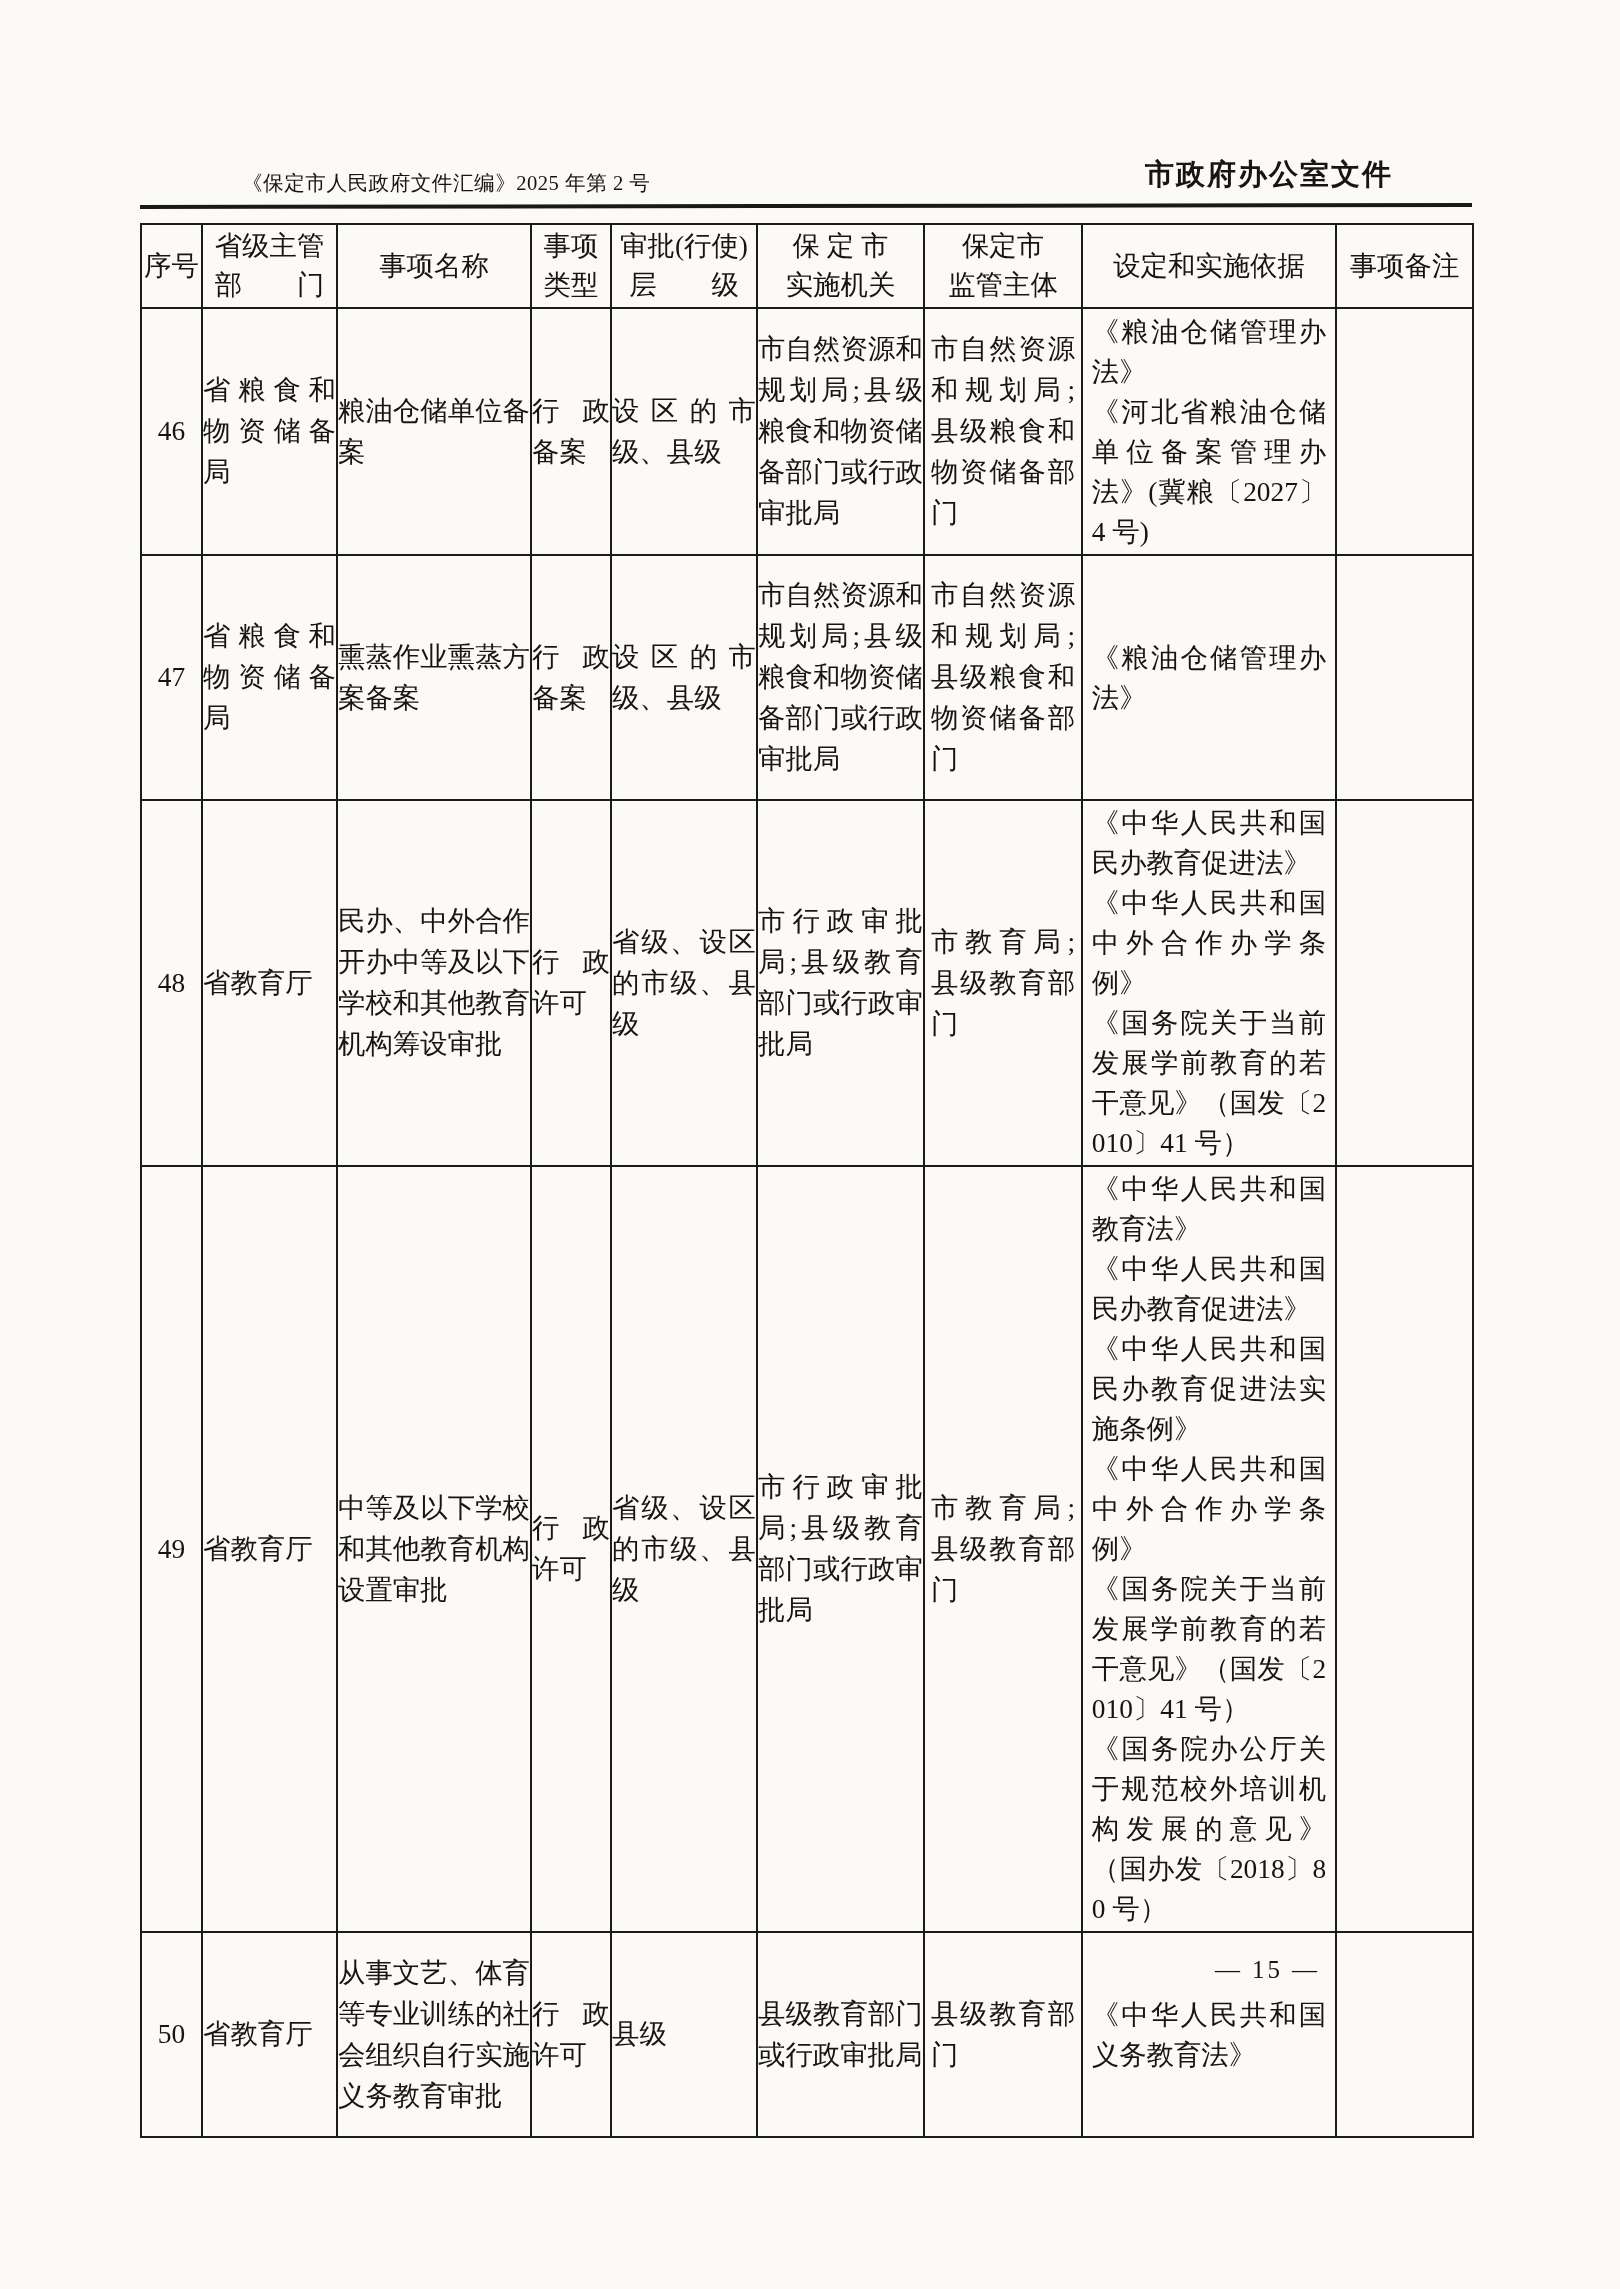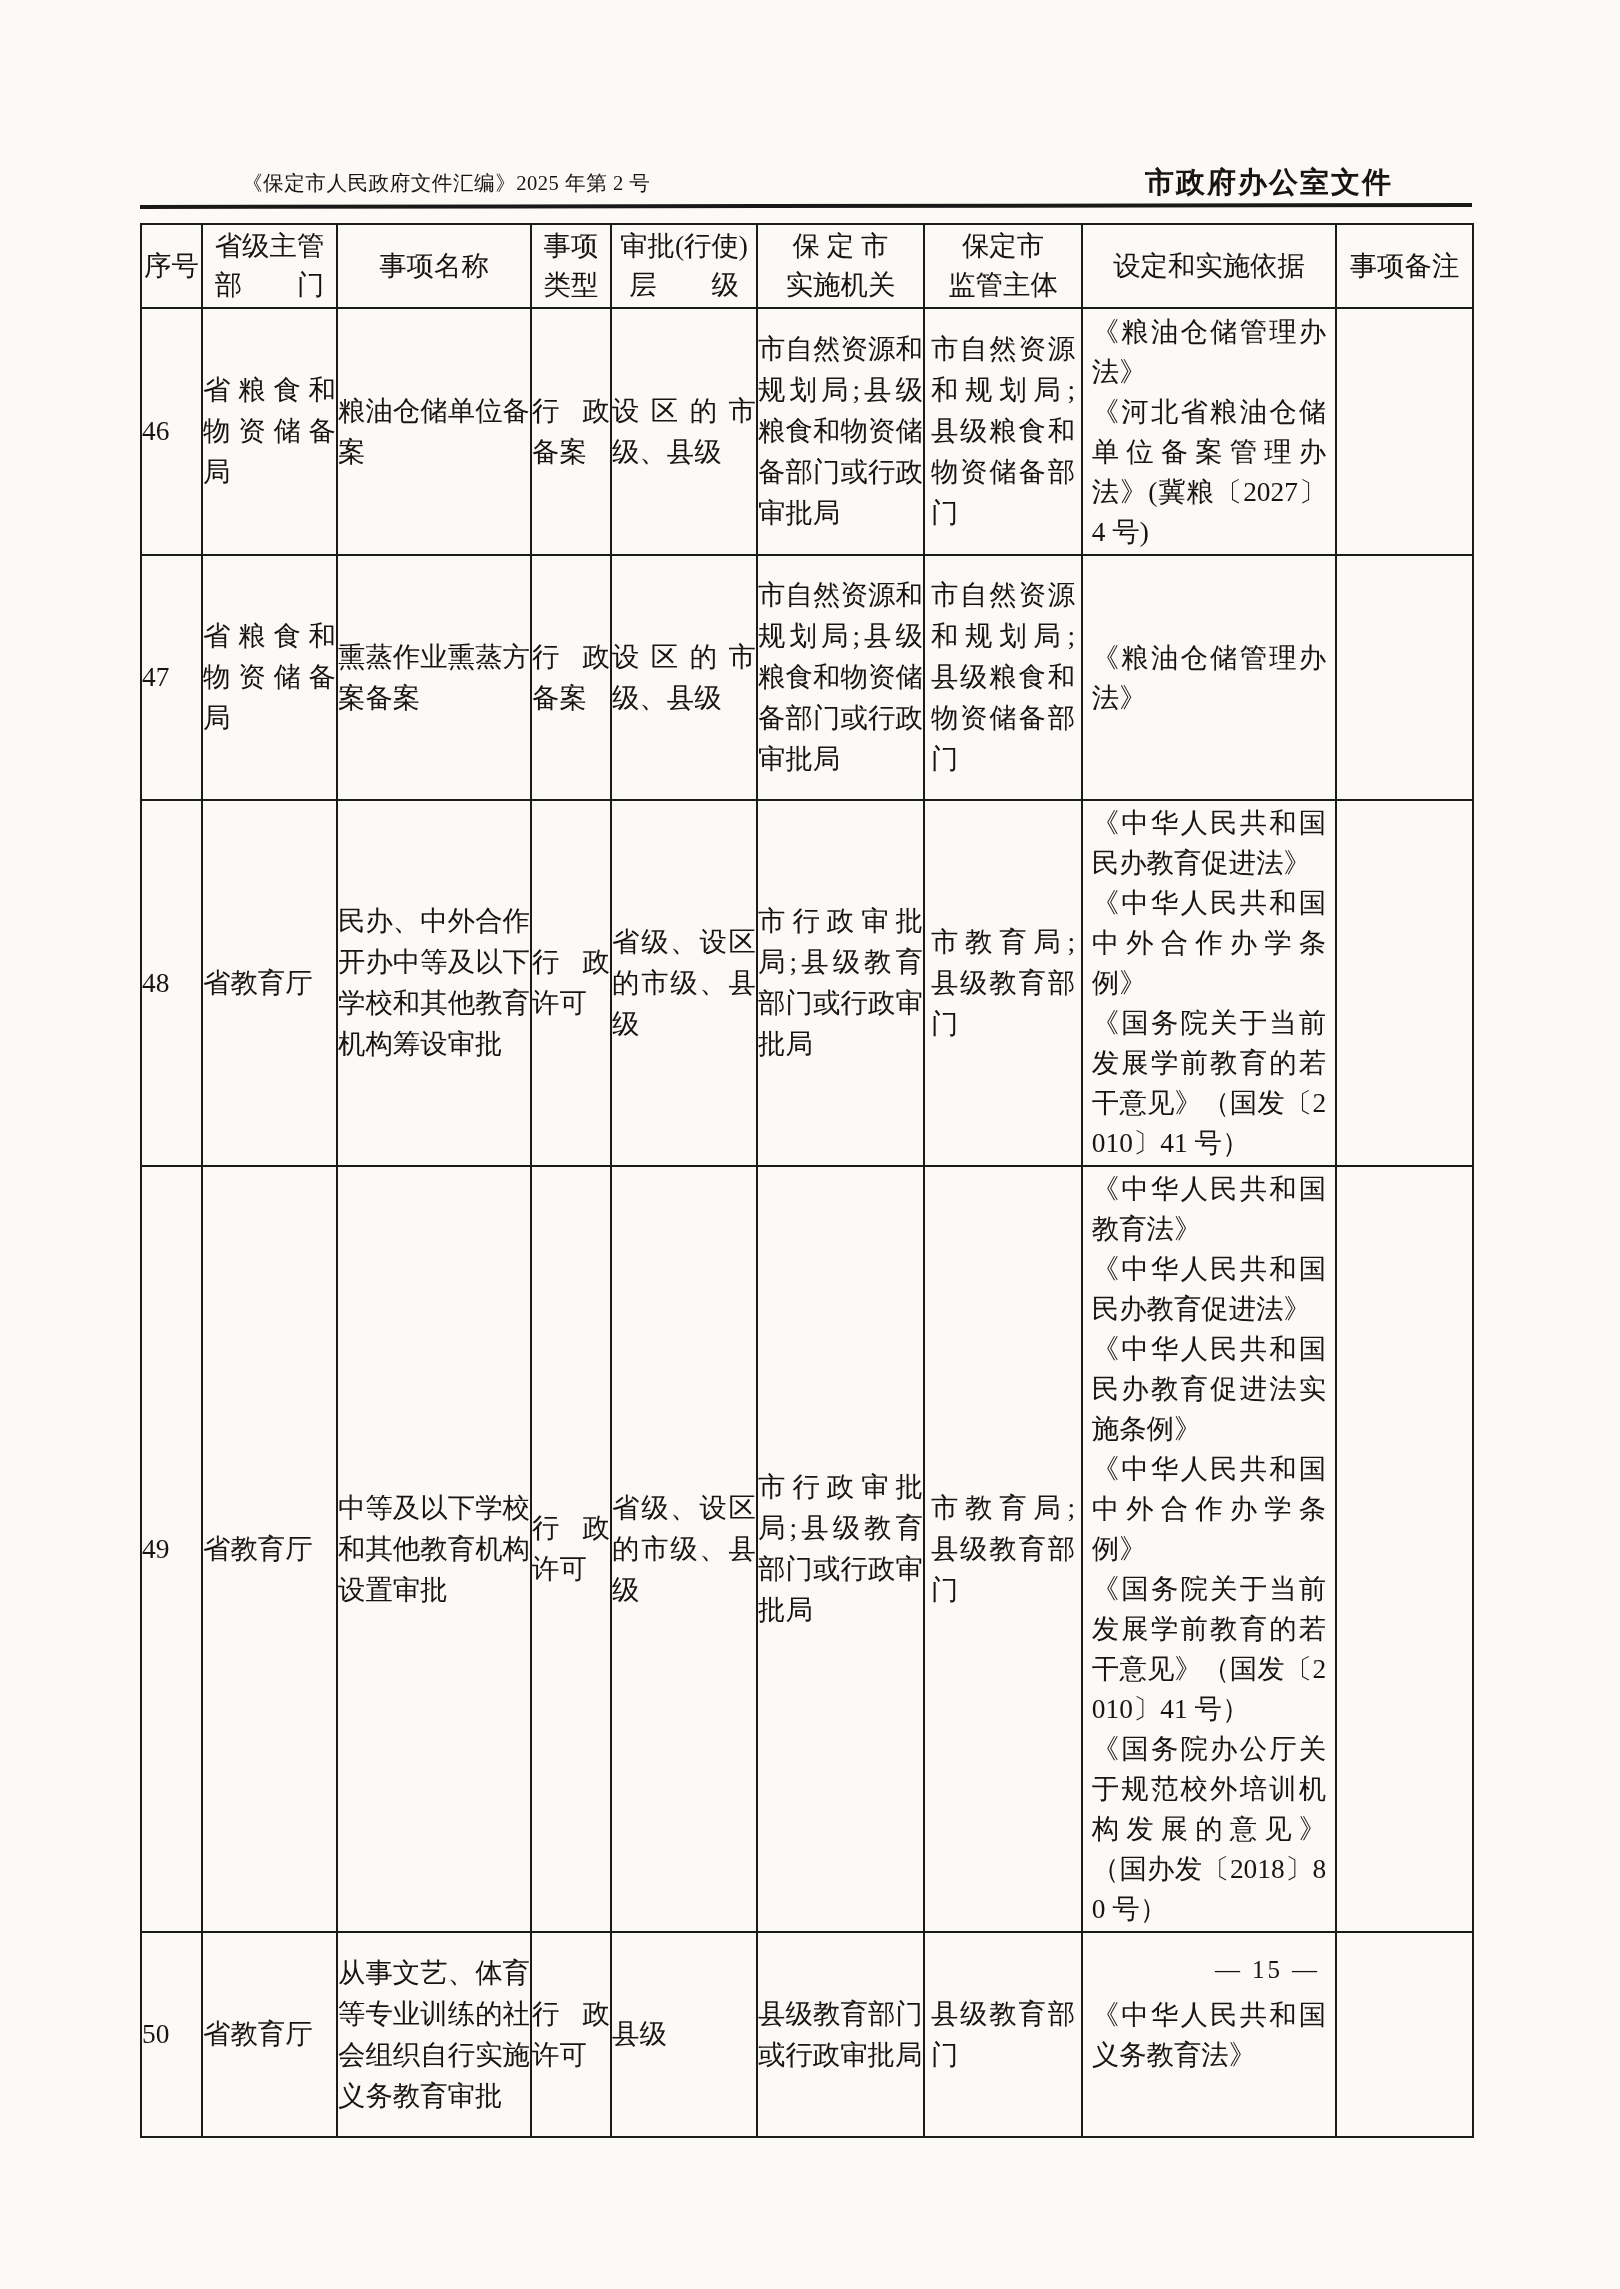--- a/index.html
+++ b/index.html
@@ -8,21 +8,21 @@
     background:#fbfaf6;
     color:#171513;
     font-family:"Liberation Serif", serif;
     -webkit-font-smoothing:antialiased;
   }
   .page-header-left{
     position:absolute;left:242px;top:169px;
     font-size:20.6px;letter-spacing:0.5px;white-space:nowrap;
   }
   .page-header-right{
-    position:absolute;right:227px;top:163px;
+    position:absolute;right:227px;top:155px;
     font-size:29px;font-weight:bold;letter-spacing:2px;white-space:nowrap;
     font-family:"Liberation Sans", sans-serif;
   }
   .header-rule{
     position:absolute;left:140px;top:204px;width:1332px;height:3.9px;
     background:#191919;transform:rotate(-0.08deg);
   }
   table.doc{
     position:absolute;left:140px;top:223px;width:1332px;
     border-collapse:collapse;table-layout:fixed;
@@ -39,21 +39,21 @@
     word-break:break-all;
   }
   th{text-align:center;padding:2px 2px;}
   th .hline{display:block;line-height:39px;}
   tr.hrow{height:68px;font-family:Liberation Serif, serif;}
   tr.r46{height:247px;}
   tr.r47{height:245px;}
   tr.r48{height:345px;}
   tr.r49{height:690px;}
   tr.r50{height:205px;}
-  td.c-seq{padding:2px 0;}
+  td.c-seq{text-align:center;padding:2px 0;}
   td.jc{text-align:justify;text-justify:inter-character;text-align-last:left;}
   td.c-sup{padding:2px 5.9px;}
   td.c-basis{padding:2px 8.8px;}
   .refs p{margin:0;text-align:justify;text-justify:inter-character;text-align-last:left;line-height:40px;}
   .page-number{
     position:absolute;left:1215px;top:1956px;
     font-size:25px;letter-spacing:2.9px;white-space:nowrap;
   }
 </style>
 </head>

